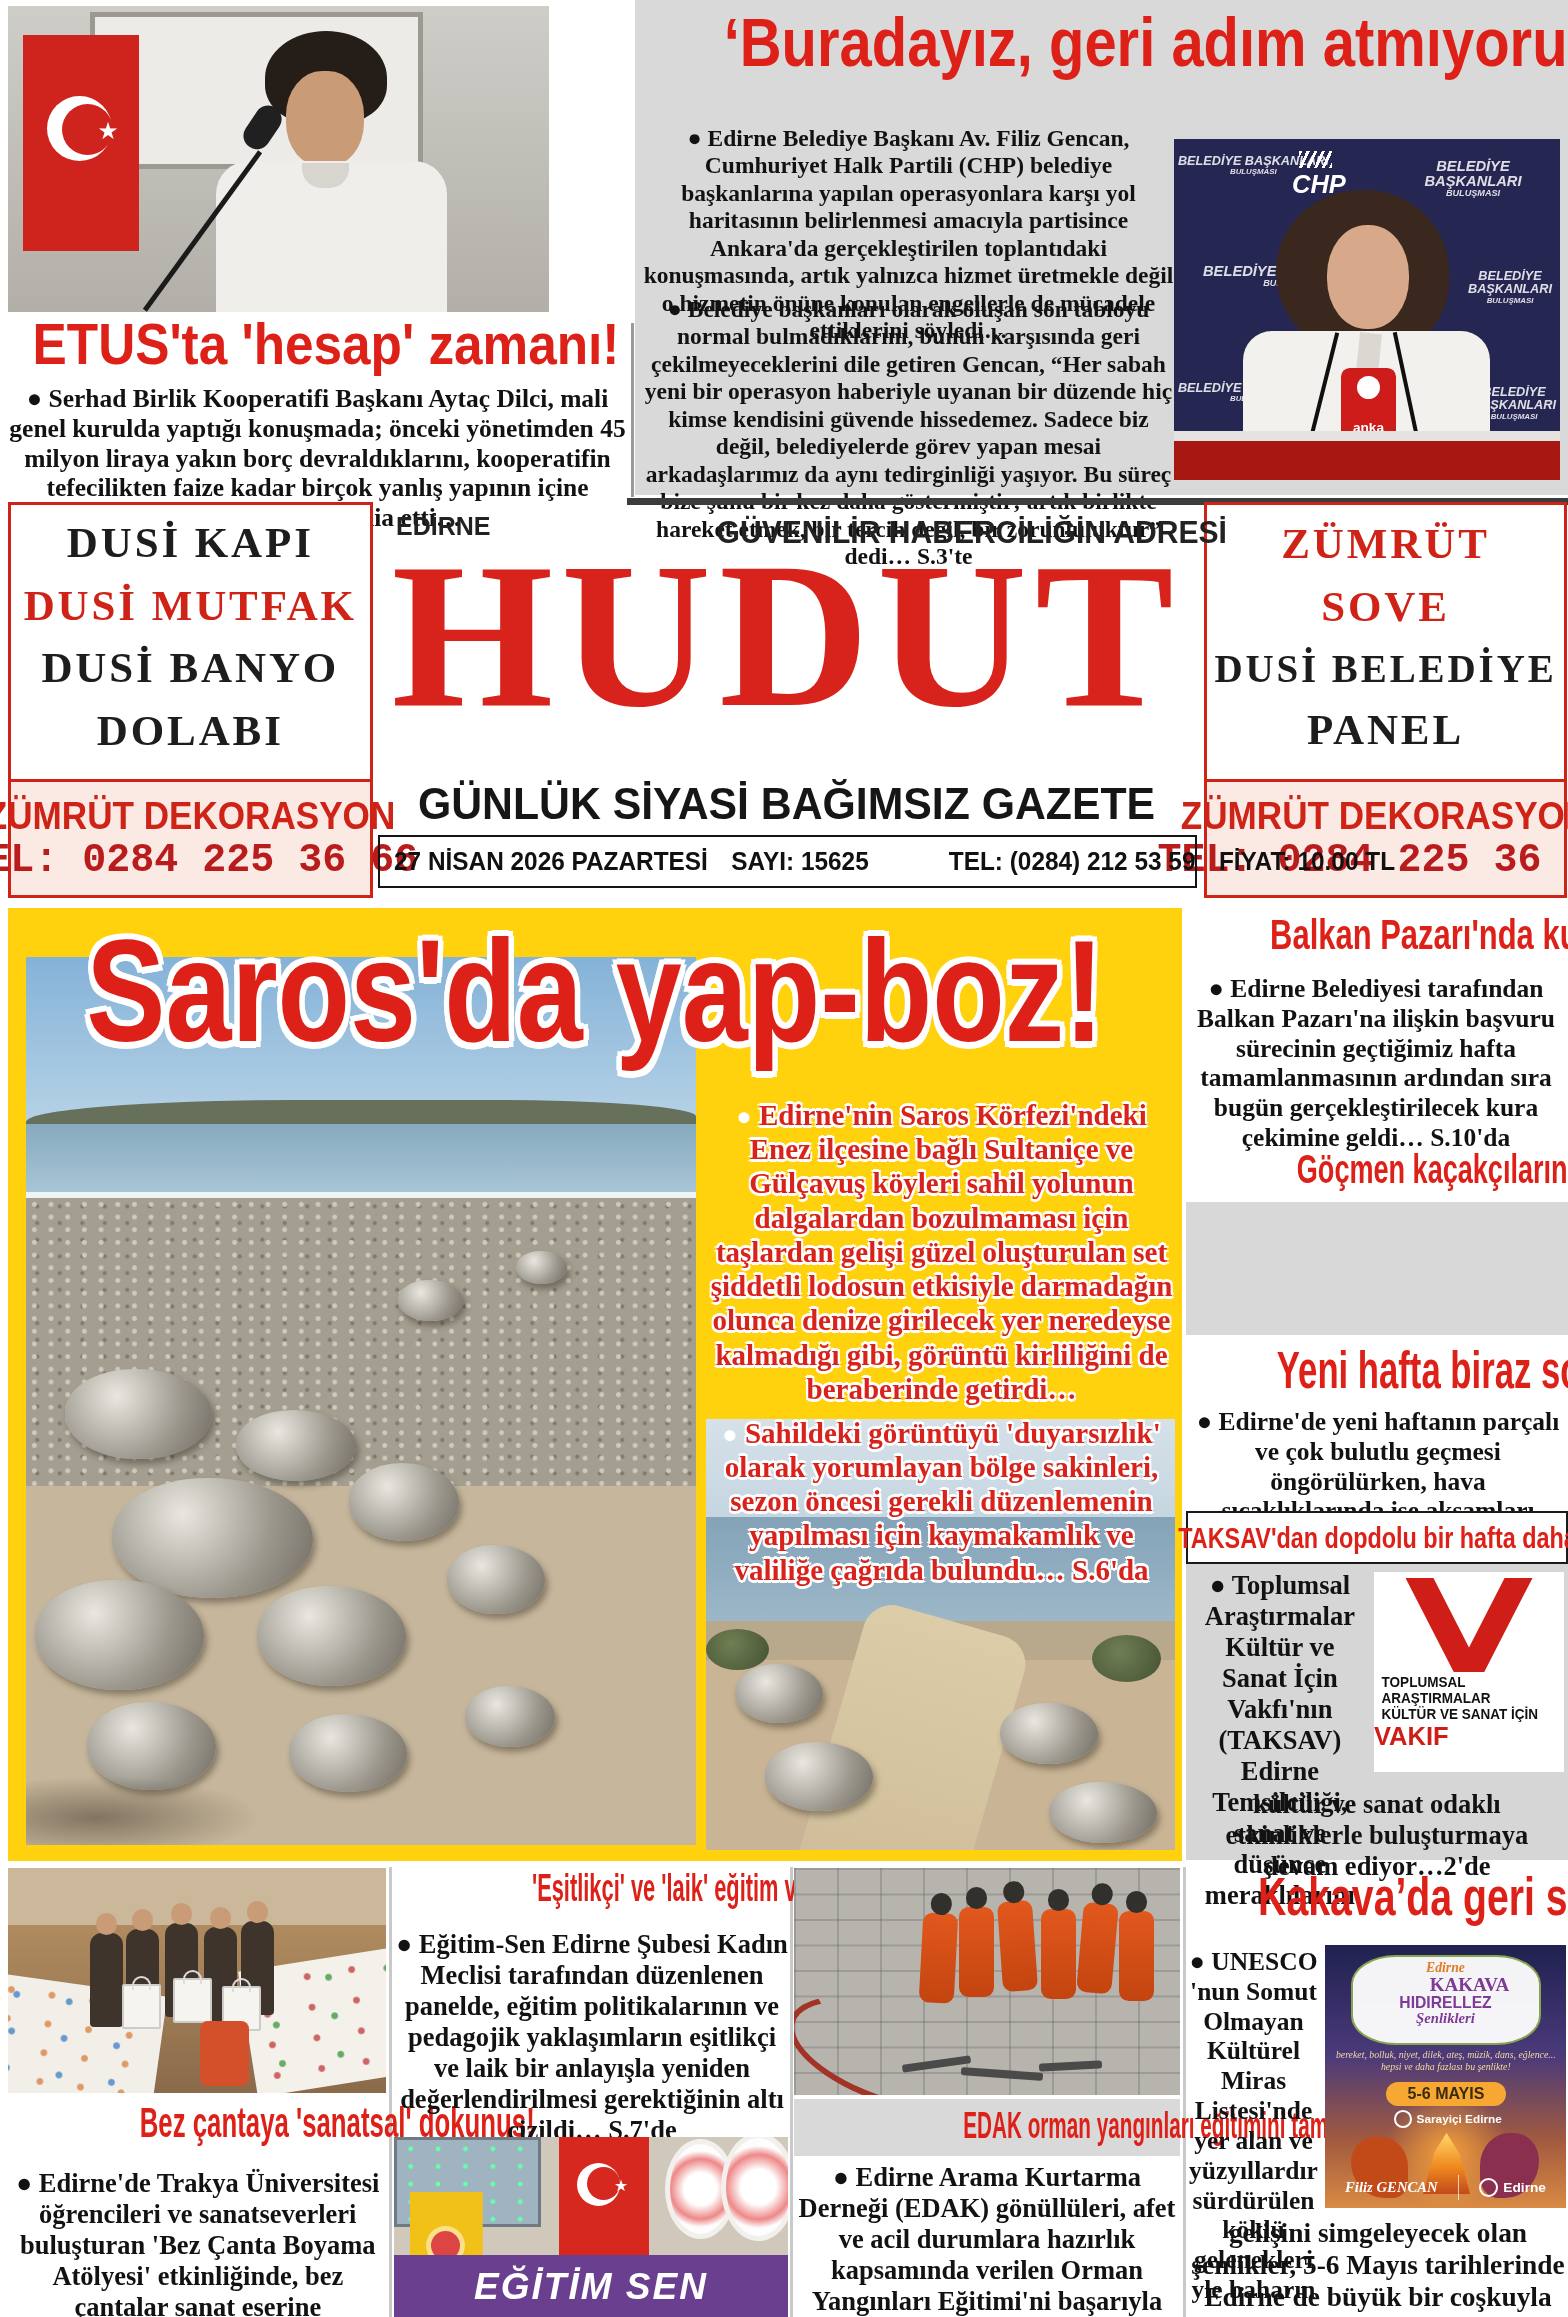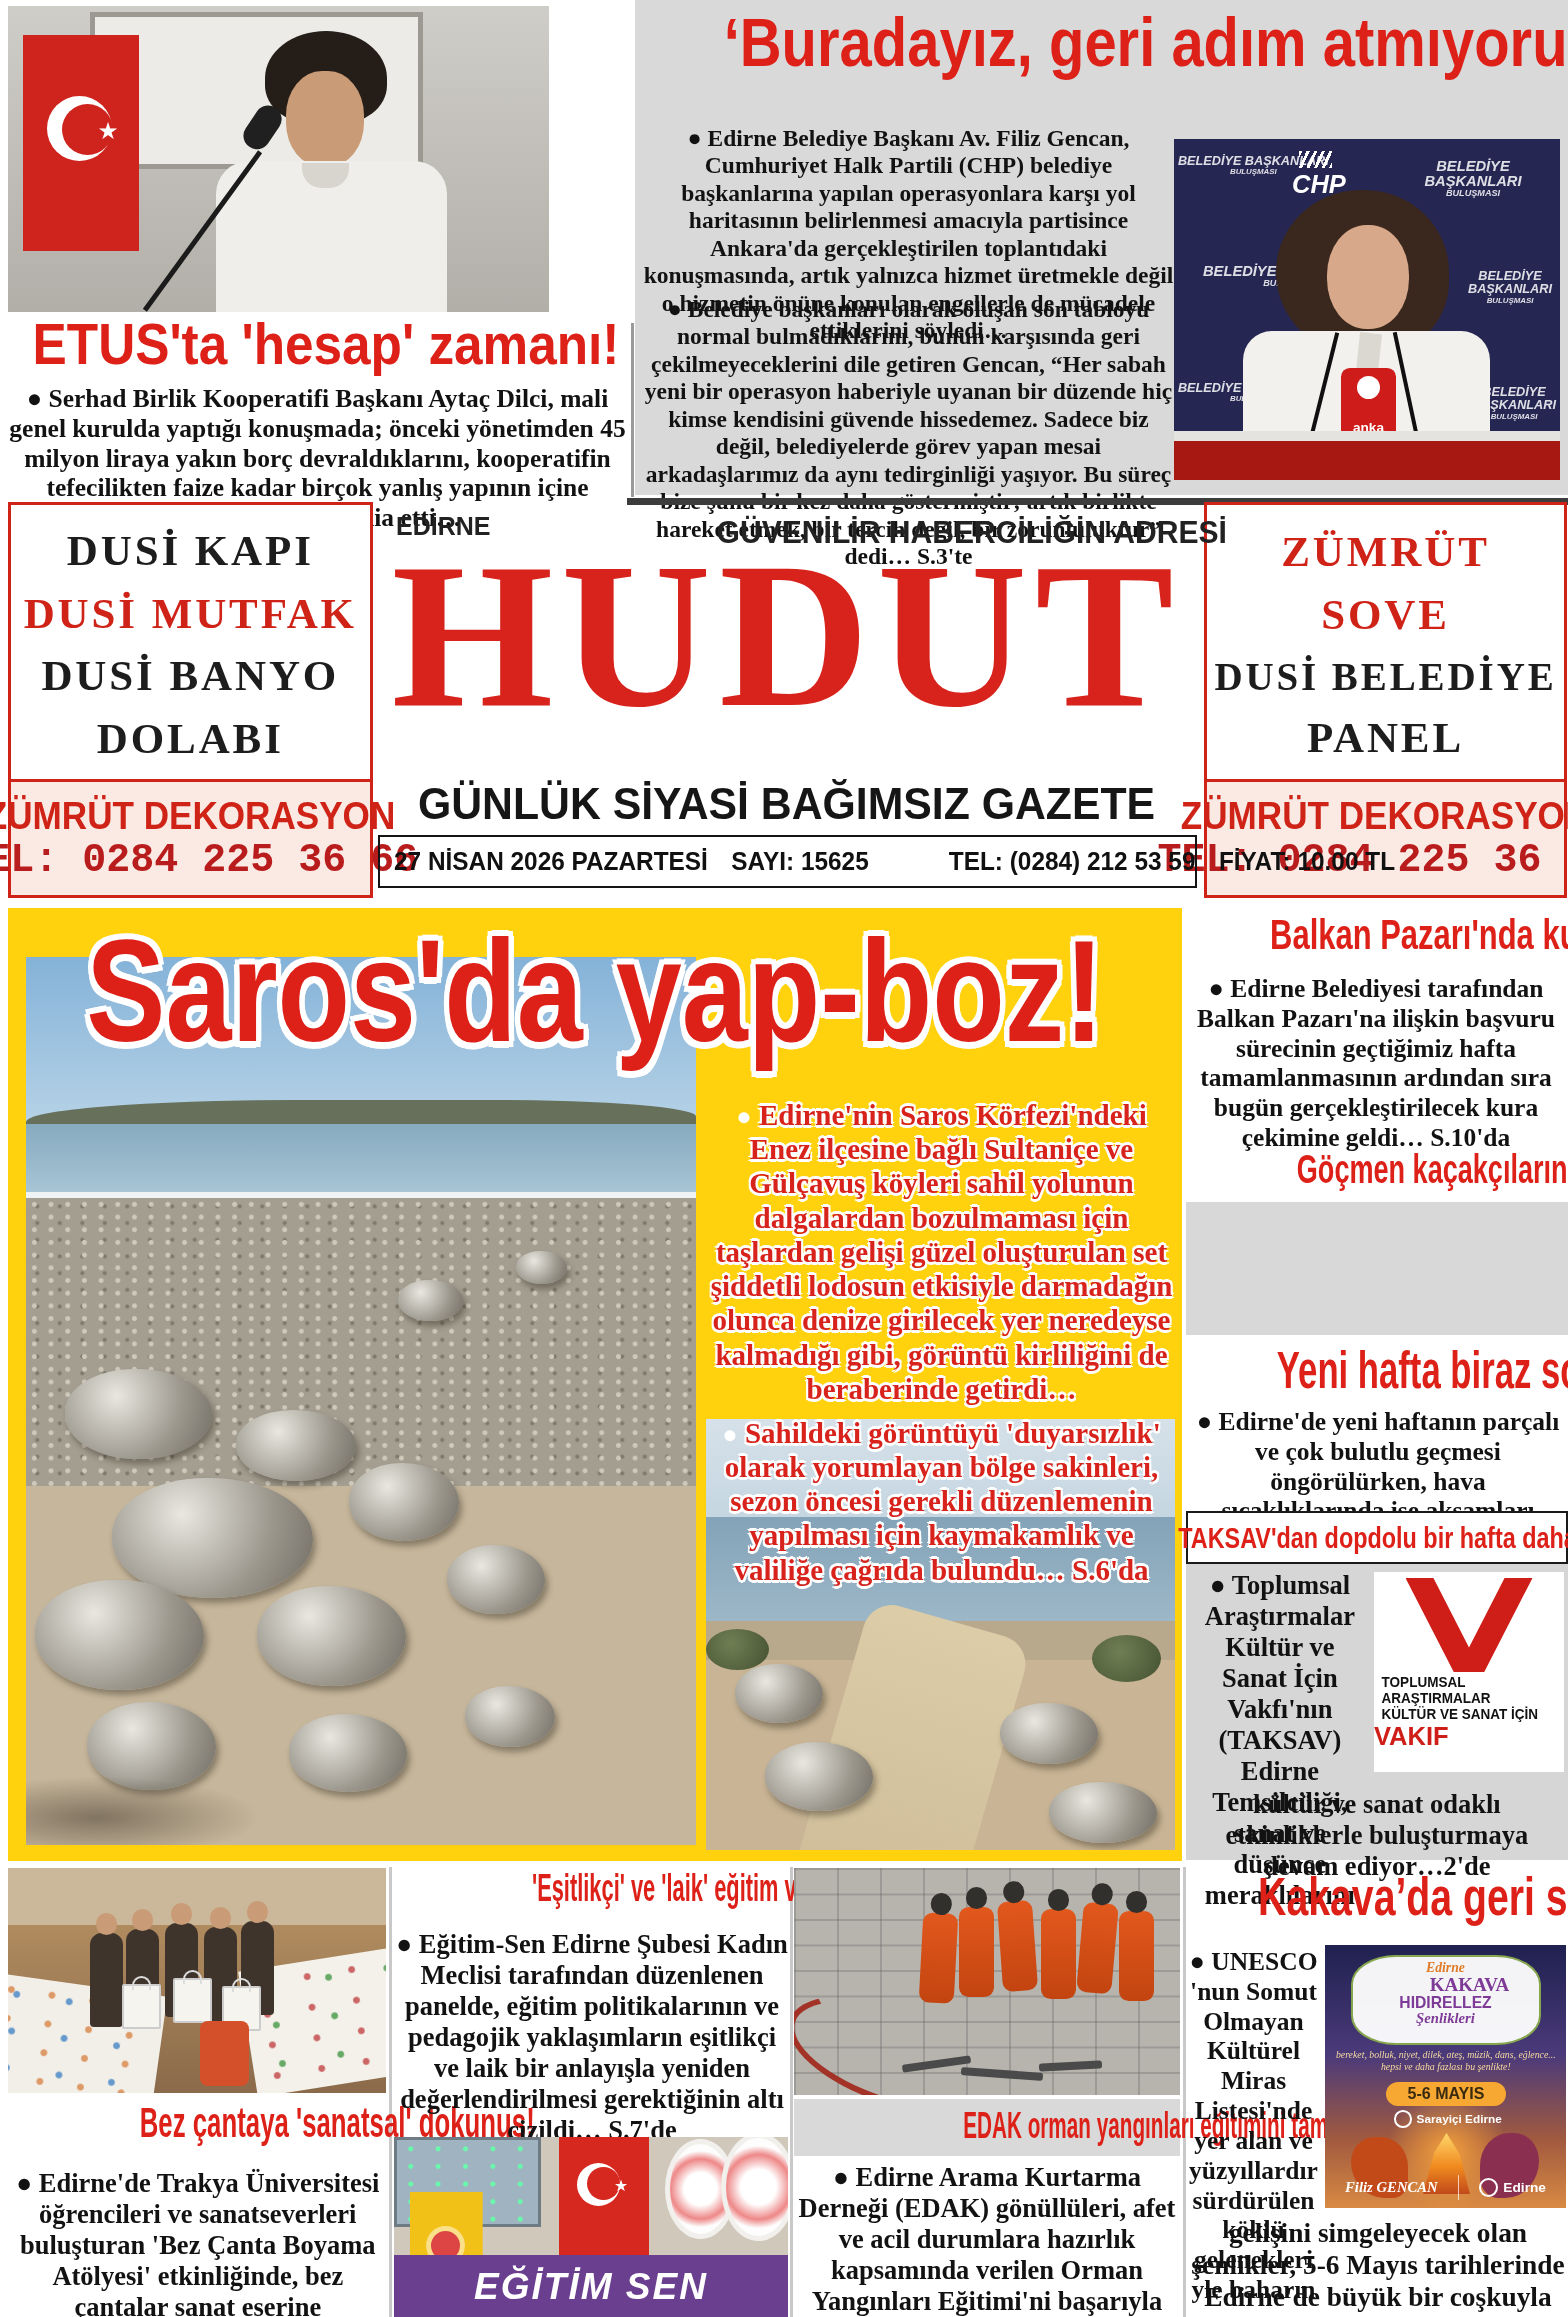--- a/index.html
+++ b/index.html
@@ -50,21 +50,21 @@
         color:#fff;font-family:"Liberation Sans",sans-serif;font-weight:700;font-size:13.7px;
         display:flex;align-items:flex-end;justify-content:center;padding-bottom:5.9px;box-sizing:border-box;}
   .anka::before{content:"";position:absolute;top:7.8px;left:15.7px;width:23.5px;height:23.5px;border-radius:50%;background:#fff;}
   .anka-stem{left:189px;top:300px;width:9.8px;height:29px;background:#141414;}
   .podium-top{left:0;top:292px;width:386px;height:9.8px;background:#e5e3df;}
   .podium{left:0;top:302px;width:386px;height:39px;background:#a81812;}
   
   .adbox{border:3.9px solid #cf2318;background:#fff;}
   #adLeft{left:7.8px;top:502px;width:359px;height:390px;}
   #adRight{left:1204px;top:502px;width:357px;height:390px;}
-  .adlines{position:absolute;left:0;top:8px;width:100%;height:263px;display:flex;flex-direction:column;
+  .adlines{position:absolute;left:0;top:0;width:100%;height:263px;display:flex;flex-direction:column;
            justify-content:space-evenly;align-items:center;}
   .adline{font-weight:700;font-size:43px;letter-spacing:2.9px;color:#1d1d1d;}
   .adline.red{color:#cf2318;}
   .adfoot{position:absolute;left:0;bottom:0;width:100%;height:116px;background:#fbeae3;border-top:3.9px solid #cf2318;
           display:flex;flex-direction:column;align-items:center;justify-content:center;box-sizing:border-box;}
   .adbrand{font-family:"Liberation Sans",sans-serif;font-weight:700;font-size:39px;color:#cf2318;white-space:nowrap;transform:scaleX(.9);}
   .adtel{font-family:Liberation Mono, monospace;font-weight:700;font-size:40px;color:#b91c1c;white-space:nowrap;}
   #mastCity{left:396px;top:512px;font-family:"Liberation Sans",sans-serif;font-weight:700;font-size:25px;color:#222;}
   #mastSlogan{left:686px;top:514px;width:510px;text-align:right;font-family:"Liberation Sans",sans-serif;
               font-weight:700;font-size:32px;color:#222;transform:scaleX(.94);transform-origin:100% 50%;white-space:nowrap;}

